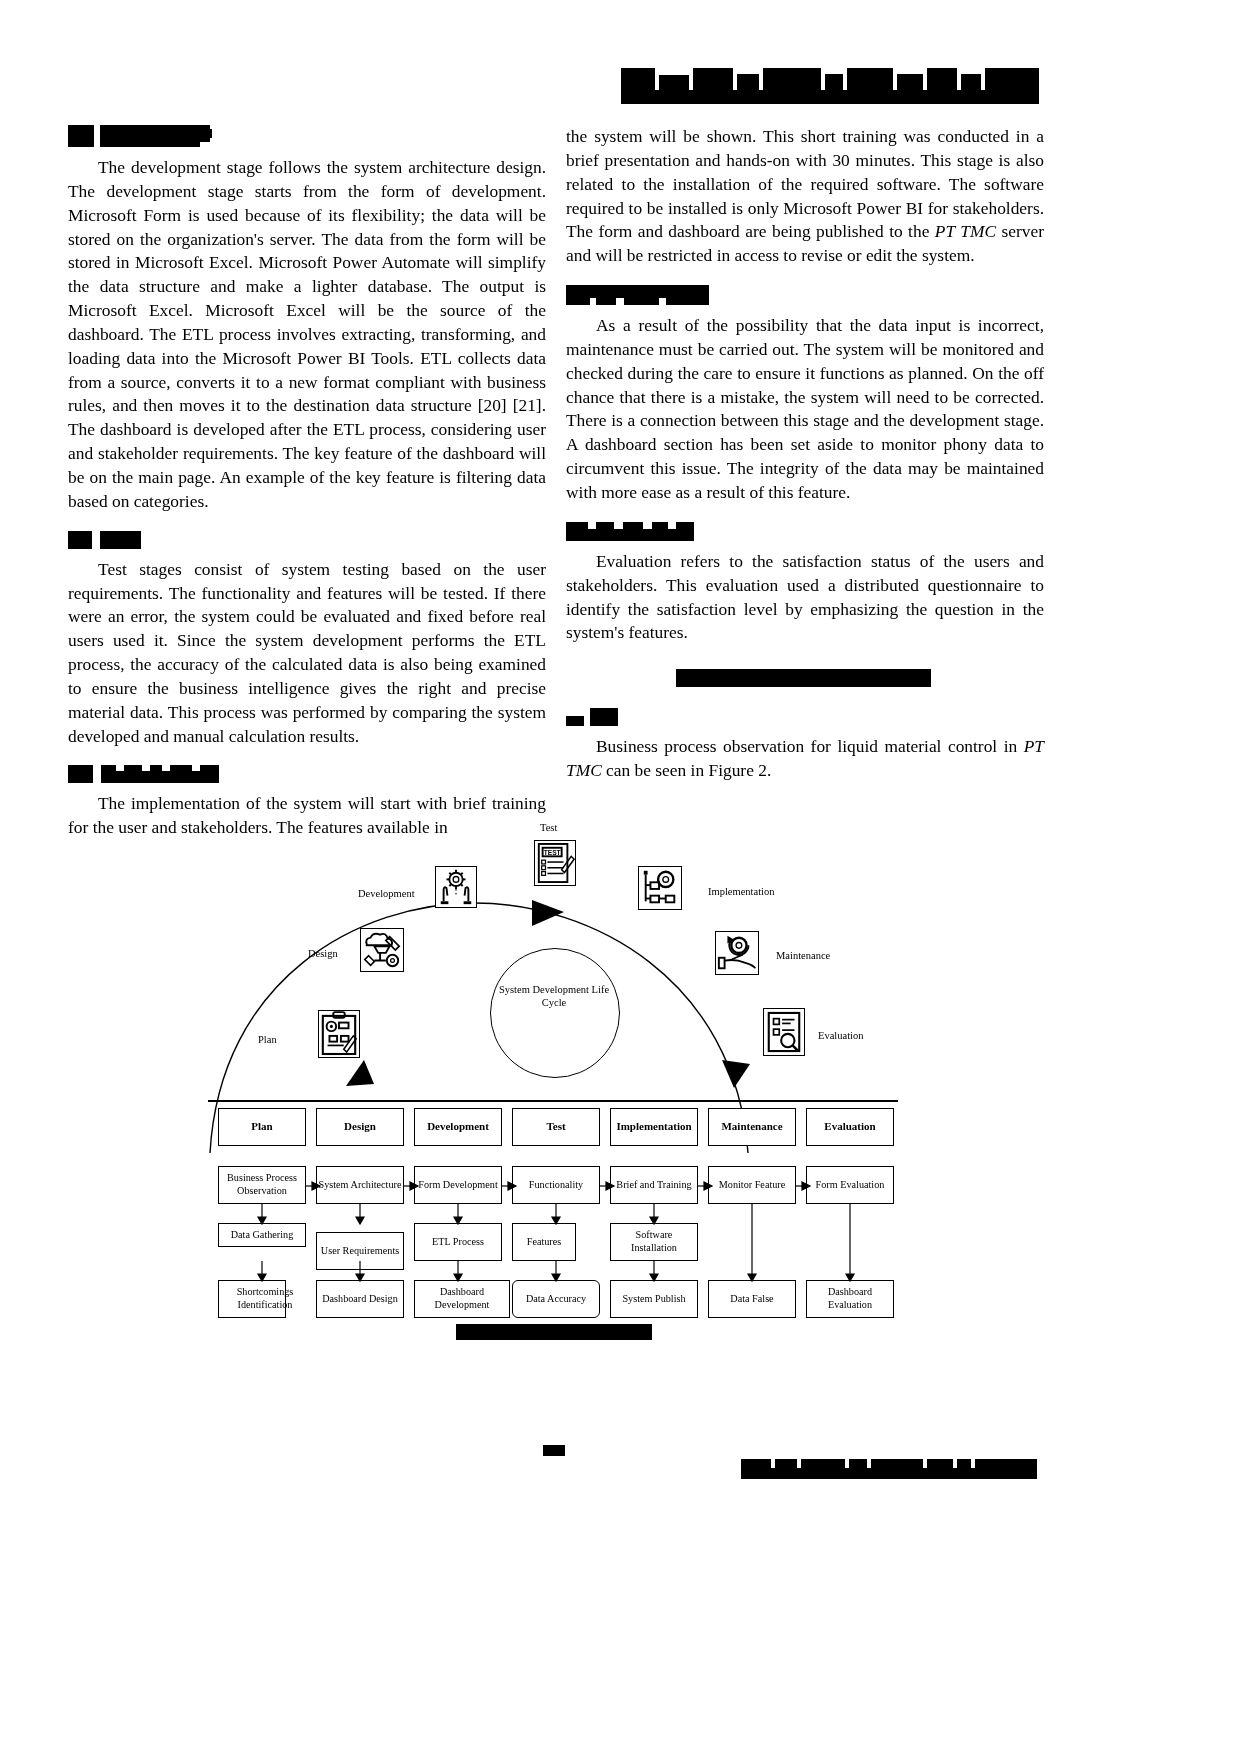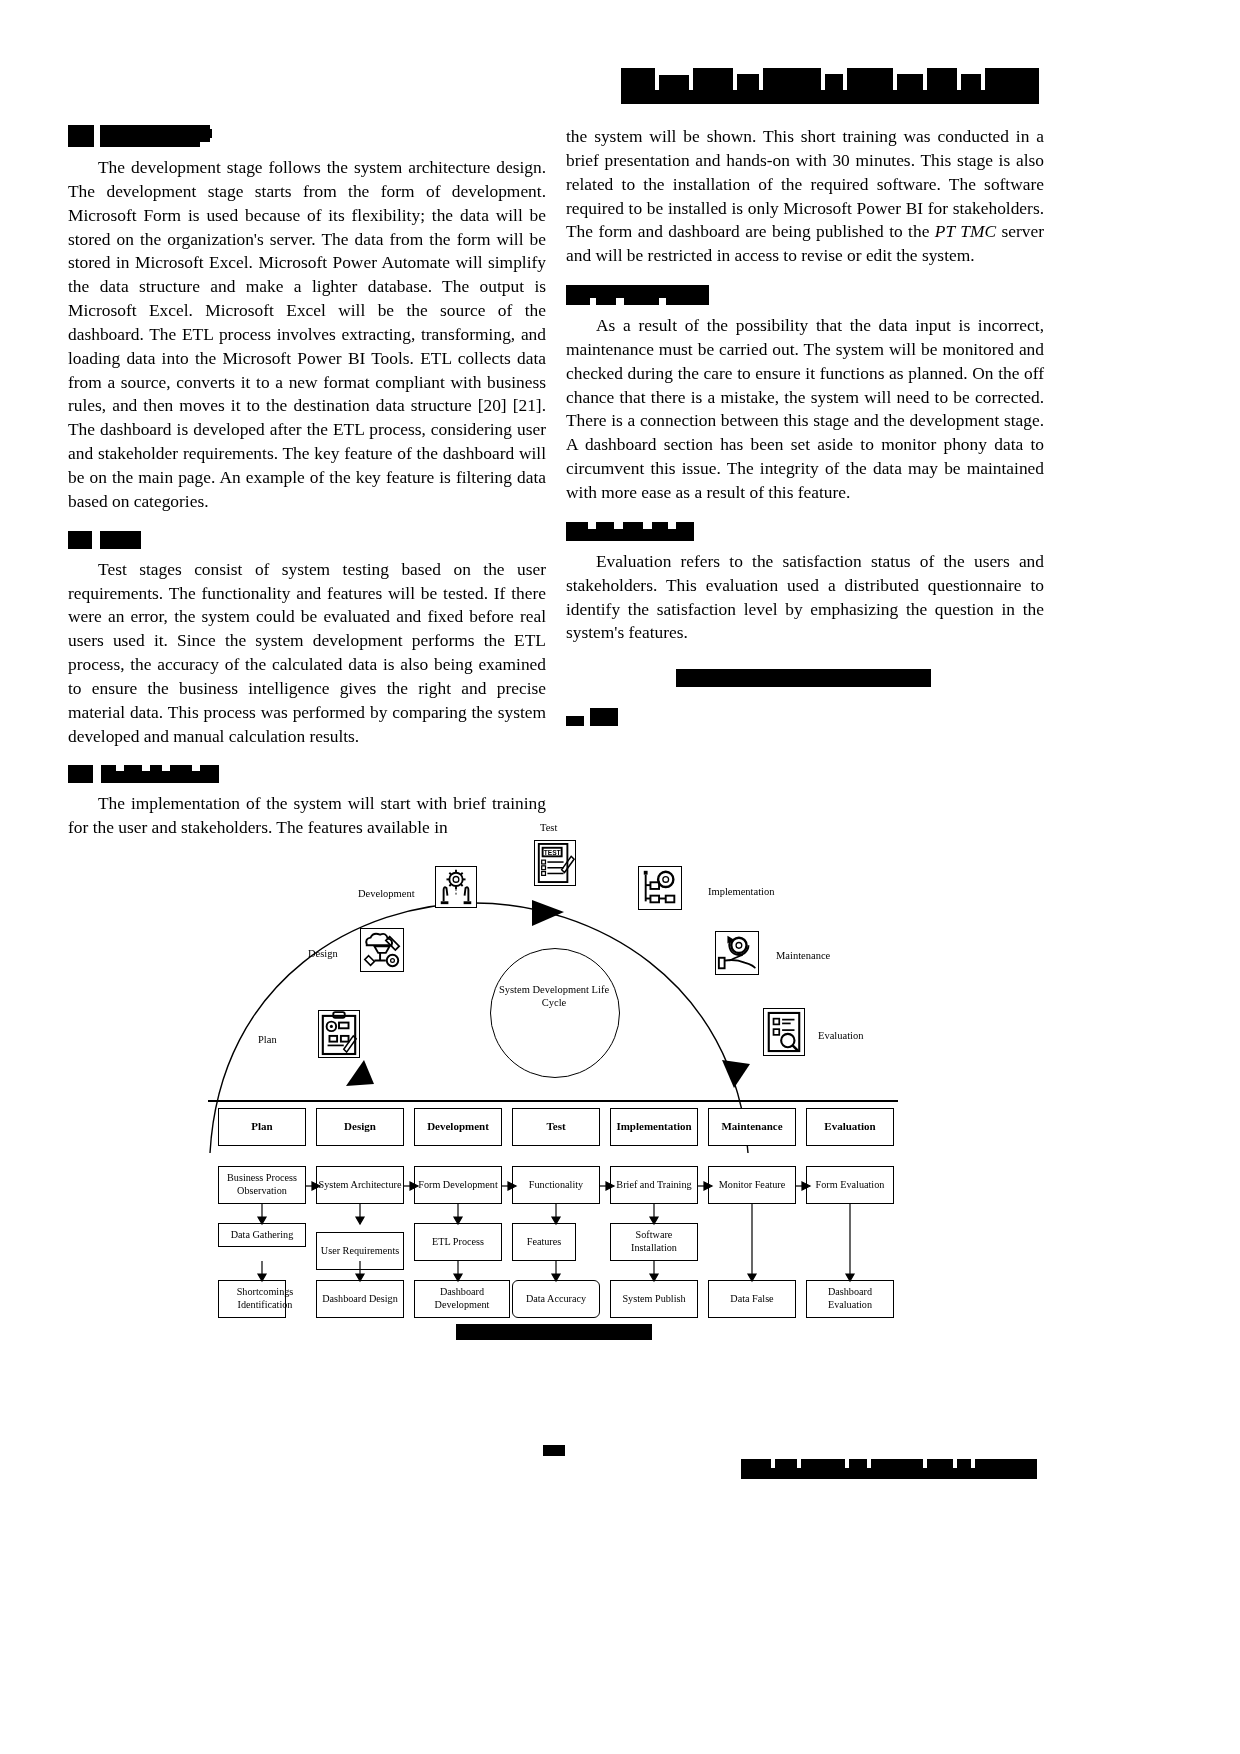--- a/index.html
+++ b/index.html
@@ -134,20 +134,21 @@
     </div>
 
     <div class="gap" style="height:12px;"></div>
 
     <div class="redact-head" style="height:18px;">
       <div class="rb" style="left:0px;width:18px;height:10px;top:8px;"></div>
       <div class="rb" style="left:24px;width:28px;height:18px;"></div>
       <div class="rb" style="left:24px;width:22px;height:10px;top:0px;"></div>
     </div>
 
+    <p><span>Business process observation for liquid material control in <i class="ital">PT TMC</i> can be seen in Figure 2.</span></p>
   </div>
 
   <div class="figure">
 
     <svg style="position:absolute;left:130px;top:70px;width:560px;height:270px;">
       <path d="M 10 265 C 20 90, 160 15, 275 15 C 390 15, 535 90, 548 265" fill="none" stroke="#000" stroke-width="1.4"></path>
     </svg>
 
     <svg style="position:absolute;left:460px;top:78px;width:40px;height:34px;">
       <polygon points="2,4 34,16 2,30" fill="#000"></polygon>

